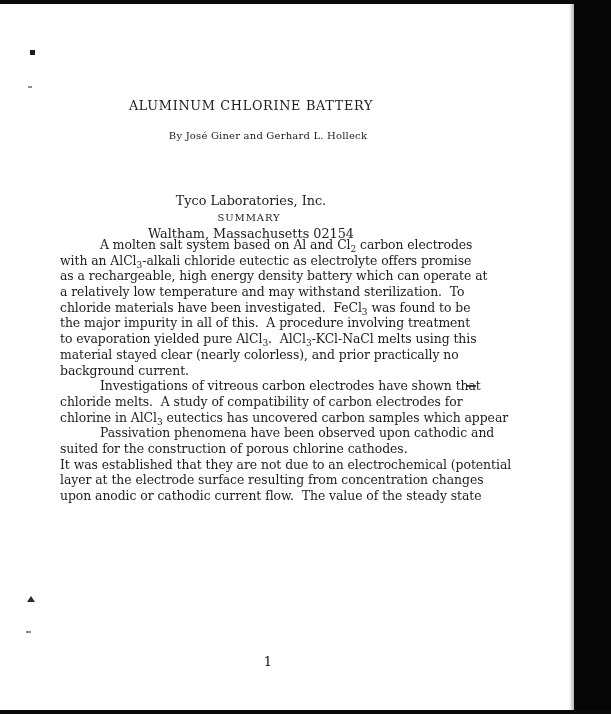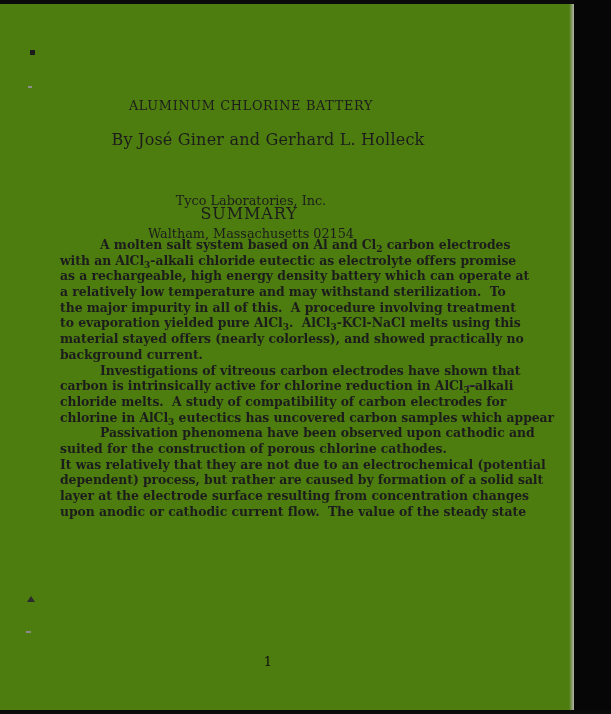--- a/index.html
+++ b/index.html
@@ -1,42 +1,42 @@
 <!DOCTYPE html>
 <html><head>
 <meta charset="utf-8">
 <style>
   html, body { margin:0; padding:0; }
   body { background:#222; }
   .screen {
     position:relative; width:611px; height:714px;
-    background:#4d7c0f; overflow:hidden;
+    background:#ffffff; overflow:hidden;
     font-family:"DejaVu Serif", "Liberation Serif", serif;
     color:#1c1c1c;
   }
   
   .bar-top    { position:absolute; left:0; top:0; width:611px; height:4px; background:#0a0a0a; }
   .band-right { position:absolute; left:574px; top:0; width:37px; height:714px; background:#060606; }
   .bar-bottom { position:absolute; left:0; top:710px; width:611px; height:4px; background:#0a0a0a; }
   .page-edge  { position:absolute; left:569px; top:4px; width:5px; height:706px;
                 background:linear-gradient(to right, rgba(185,185,178,0), #b3b3ac); }
 
   .abs { position:absolute; white-space:pre; }
 
   .title   { top:98px;  left:251px; transform:translateX(-50%); font-size:12.8px; letter-spacing:0.7px; }
-  .byline  { top:130px; left:268px; transform:translateX(-50%); font-size:16px; letter-spacing:0.2px; }
+  .byline  { top:130px; left:268px; transform:translateX(-50%); font-size:10px; letter-spacing:0.2px; }
   .affil   { top:173px; left:251px; transform:translateX(-50%); font-size:12.8px;
              line-height:11px; text-align:center; white-space:pre; }
-  .summary-head { top:204px; left:249px; transform:translateX(-50%); font-size:16px; letter-spacing:0.9px; }
+  .summary-head { top:212px; left:249px; transform:translateX(-50%); font-size:10px; letter-spacing:0.9px; }
 
   .body-text {
     position:absolute; left:60px; top:237px; width:412px;
     font-size:12.4px; line-height:15.7px; letter-spacing:-0.05px;
   }
-  .line { white-space:pre; height:15.7px; overflow:visible;font-weight:bold; }
+  .line { white-space:pre; height:15.7px; overflow:visible; }
   .indent { padding-left:40px; }
   .body-text sub { font-size:9px; vertical-align:-3px; letter-spacing:0; line-height:0; }
 
   .pagenum { top:654px; left:268px; transform:translateX(-50%); font-size:13px; color:#111; }
 
   
   .mk { position:absolute; }
   .mk-square   { left:30px;  top:50px;  width:5px; height:5px; background:#1b1b1b; }
   .mk-dash-a   { left:28px;  top:86px;  width:4px; height:2px; background:#8f8f8f; }
   .mk-triangle { left:27px;  top:596px; width:0; height:0;
@@ -70,31 +70,30 @@
     <div>Waltham, Massachusetts 02154</div>
   </div>
 
   <div class="abs summary-head">SUMMARY</div>
 
   <div class="body-text" id="body-text">
       <div class="line indent">A molten salt system based on Al and Cl<sub>2</sub> carbon electrodes</div>
       <div class="line">with an AlCl<sub>3</sub>-alkali chloride eutectic as electrolyte offers promise</div>
       <div class="line">as a rechargeable, high energy density battery which can operate at</div>
       <div class="line">a relatively low temperature and may withstand sterilization.  To</div>
+      <div class="line">chloride materials have been investigated.  FeCl<sub>3</sub> was found to be</div>
       <div class="line">the major impurity in all of this.  A procedure involving treatment</div>
       <div class="line">to evaporation yielded pure AlCl<sub>3</sub>.  AlCl<sub>3</sub>-KCl-NaCl melts using this</div>
-      <div class="line">material stayed offers (nearly colorless), and showed practically no</div>
+      <div class="line">material stayed clear (nearly colorless), and prior practically no</div>
       <div class="line">background current.</div>
       <div class="line indent">Investigations of vitreous carbon electrodes have shown that</div>
-      <div class="line">carbon is intrinsically active for chlorine reduction in AlCl<sub>3</sub>-alkali</div>
       <div class="line">chloride melts.  A study of compatibility of carbon electrodes for</div>
       <div class="line">chlorine in AlCl<sub>3</sub> eutectics has uncovered carbon samples which appear</div>
       <div class="line indent">Passivation phenomena have been observed upon cathodic and</div>
       <div class="line">suited for the construction of porous chlorine cathodes.</div>
-      <div class="line">It was relatively that they are not due to an electrochemical (potential</div>
-      <div class="line">dependent) process, but rather are caused by formation of a solid salt</div>
+      <div class="line">It was established that they are not due to an electrochemical (potential</div>
       <div class="line">layer at the electrode surface resulting from concentration changes</div>
       <div class="line">upon anodic or cathodic current flow.  The value of the steady state</div>
     </div>
 
   <div class="abs pagenum">1</div>
 
 </div>
 
 </body></html>

